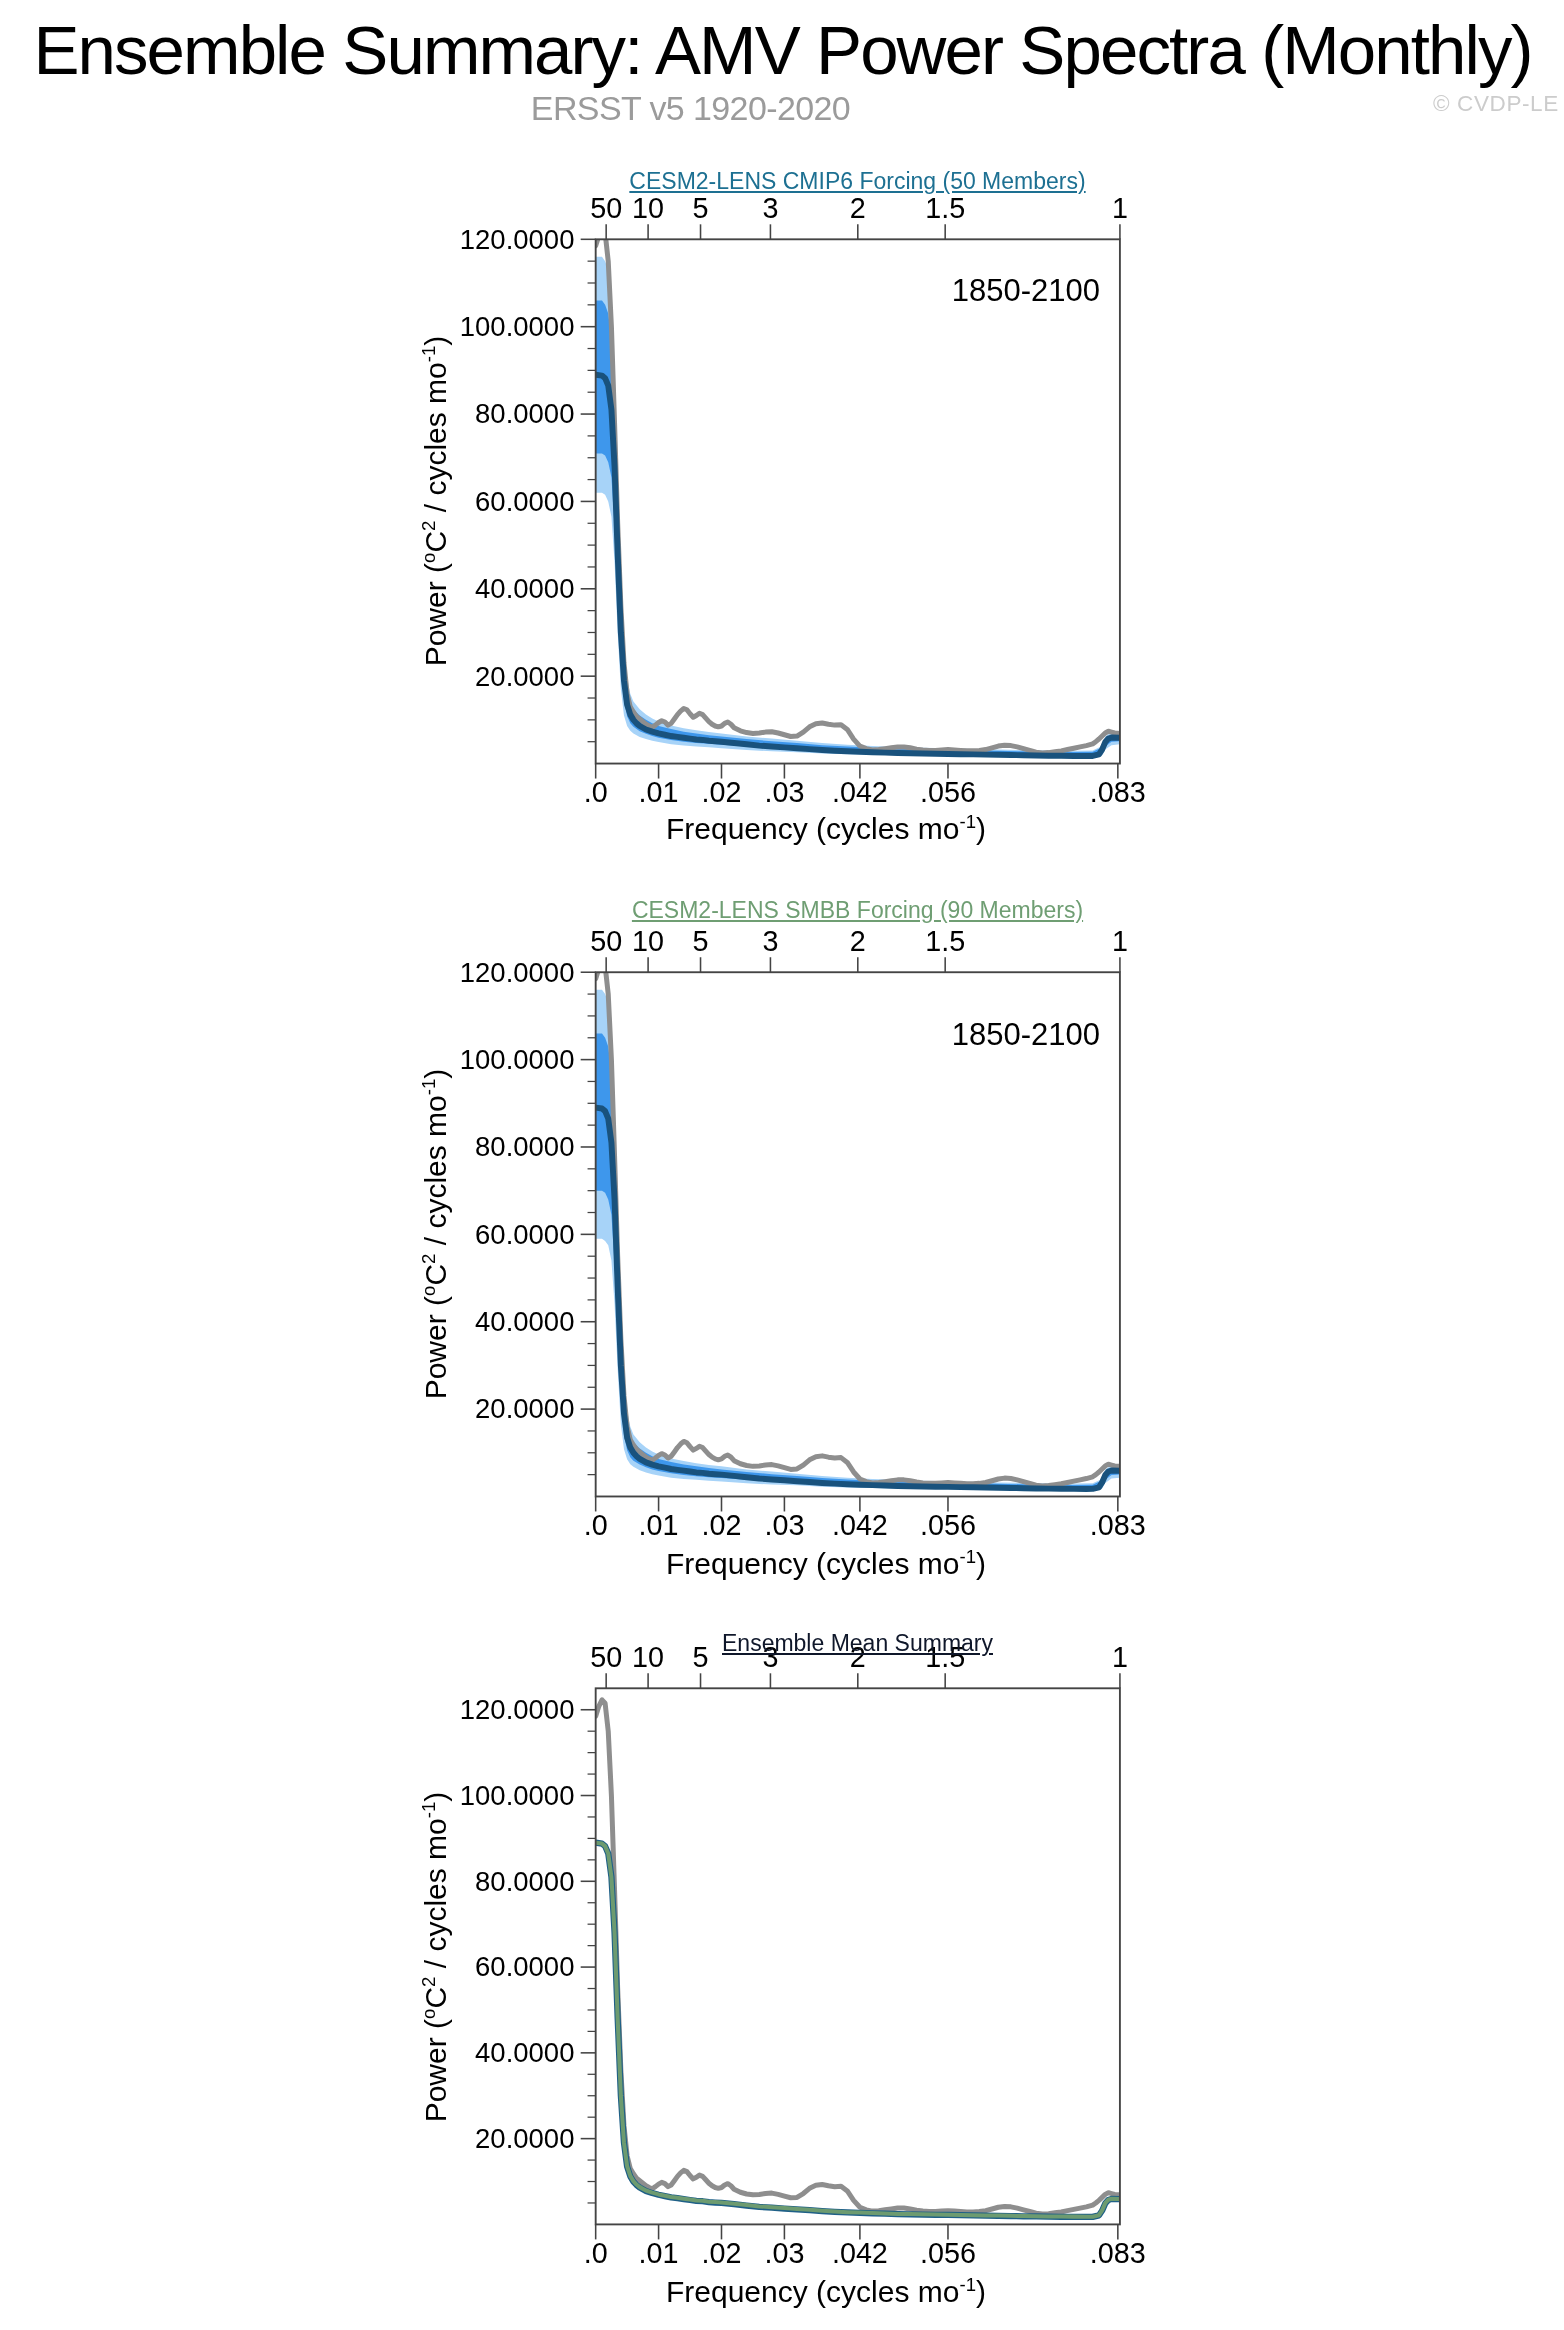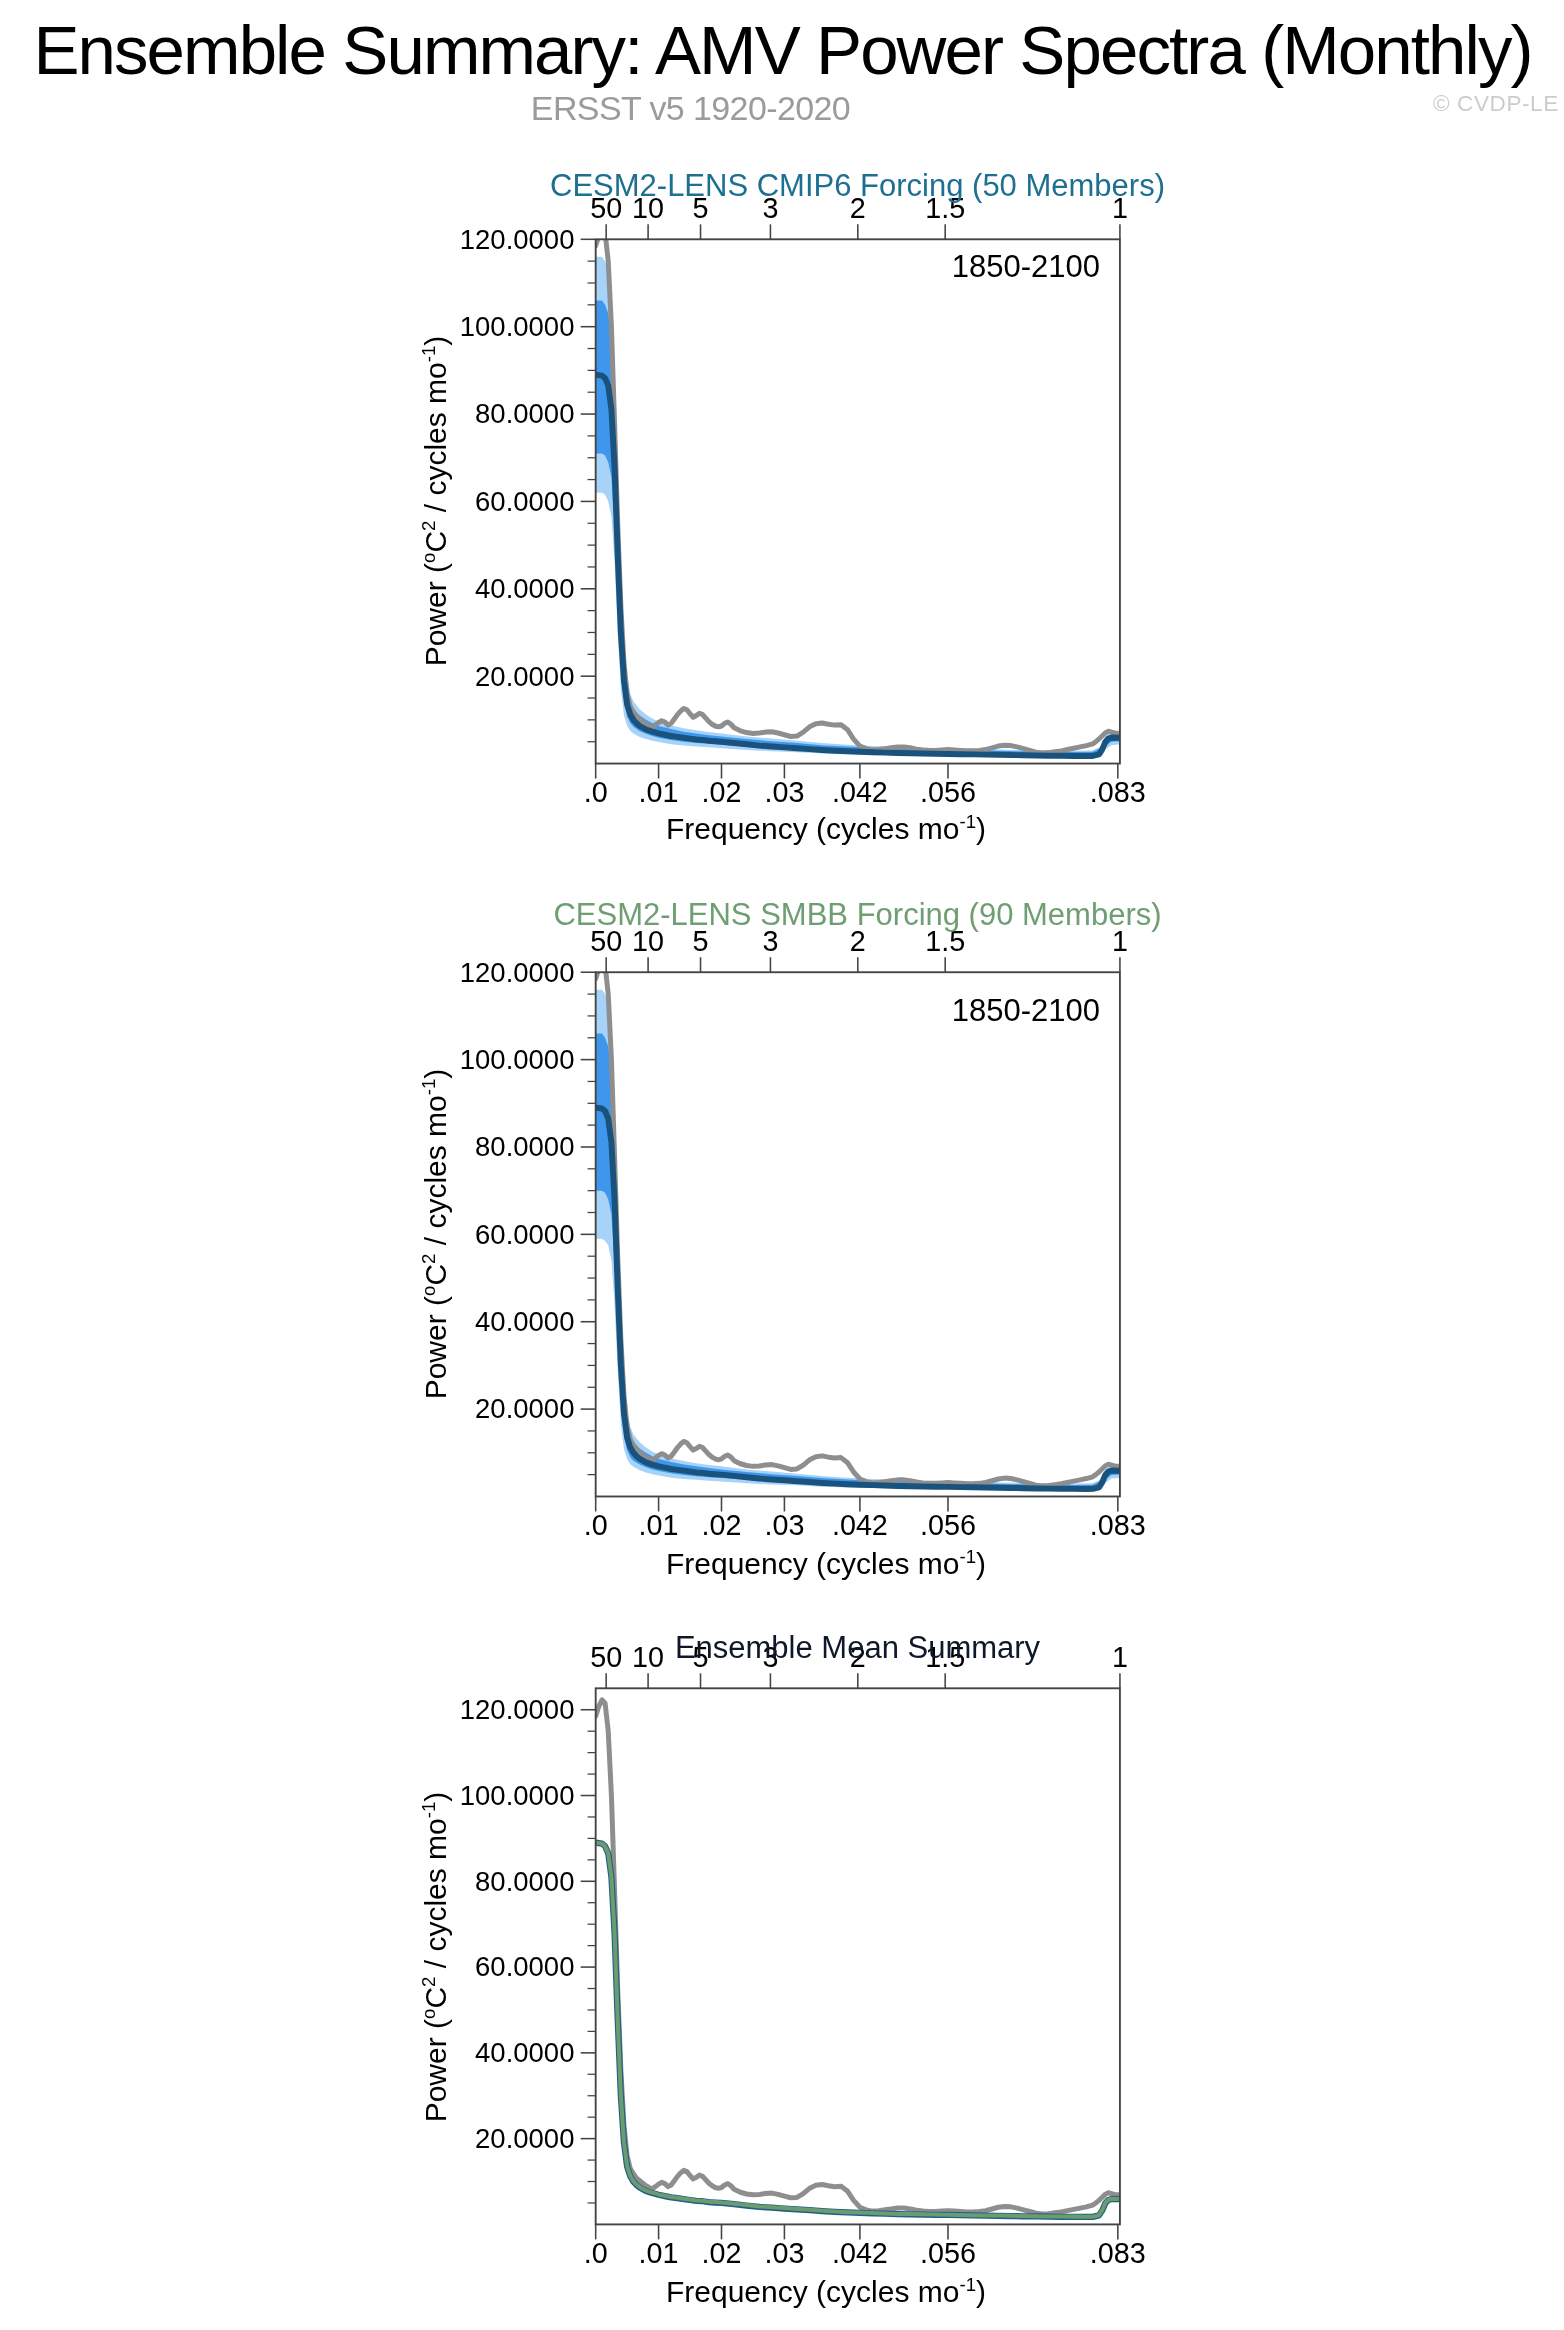--- a/index.html
+++ b/index.html
@@ -4,25 +4,25 @@
 <style>
   html,body{margin:0;padding:0;background:#ffffff;width:1565px;height:2330px;overflow:hidden;
     font-family:"Liberation Sans","DejaVu Sans",sans-serif;}
   .page{position:relative;width:1565px;height:2330px;background:#fff;}
   .main-title{position:absolute;top:11.2px;left:0;width:1565px;text-align:center;
     font-size:69px;color:#000;white-space:nowrap;letter-spacing:-1.9px;}
   .subtitle{position:absolute;top:89px;left:0;width:1381px;text-align:center;
     font-size:34px;color:#9b9b9b;letter-spacing:-0.6px;}
   .watermark{position:absolute;top:91px;right:6.2px;font-size:22.5px;font-weight:normal;
     color:#cccccc;letter-spacing:0.6px;}
-  .chart-title{position:absolute;left:533px;width:649px;text-align:center;font-size:31px;white-space:nowrap;}
+  .chart-title{position:absolute;left:533px;width:649px;text-align:center;font-size:23px;white-space:nowrap;text-decoration:underline;}
   .ct-1{top:168px;}
   .ct-2{top:897px;}
   .ct-3{top:1630px;color:#000;}
-  .annotation{position:absolute;right:465px;font-size:31px;color:#000;white-space:nowrap;}
+  .annotation{position:absolute;right:465px;font-size:31px;color:#000;white-space:nowrap;margin-top:24px;}
   .an-1{top:249px;}
   .an-2{top:993px;}
   .xlabel{position:absolute;left:564px;width:524px;text-align:center;font-size:30px;color:#000;white-space:nowrap;}
   .xl-1{top:812px;}
   .xl-2{top:1547px;}
   .xl-3{top:2275px;}
   .ylabel{position:absolute;font-size:30px;color:#000;white-space:nowrap;
     transform:translate(-50%,-50%) rotate(-90deg);}
   .yl-1{left:436px;top:501px;}
   .yl-2{left:436px;top:1234px;}

